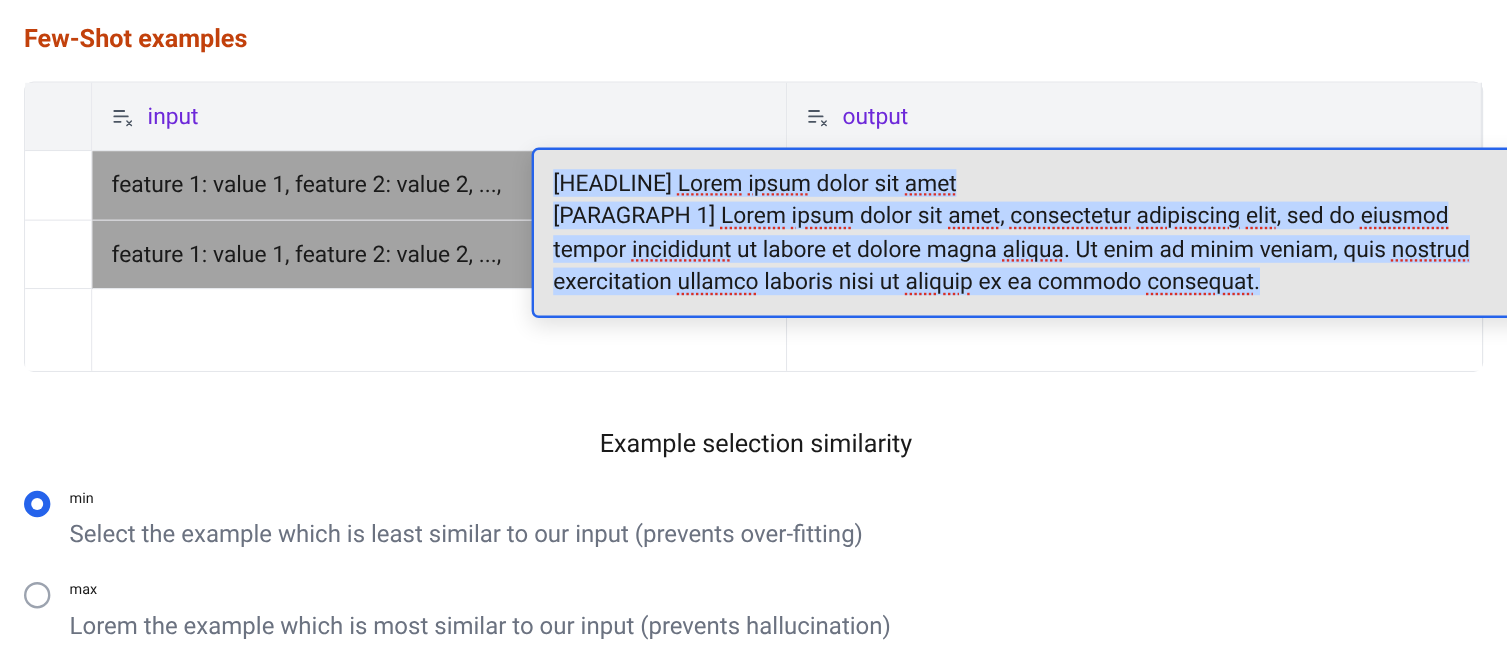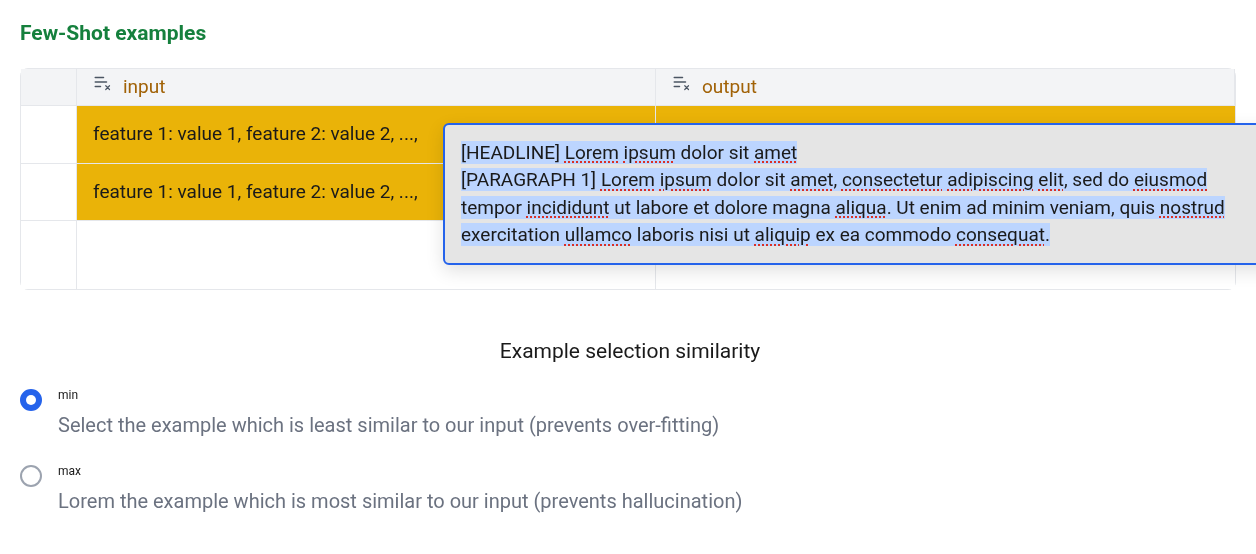--- a/index.html
+++ b/index.html
@@ -12,64 +12,64 @@
     font-size: 17px;
     line-height: 1.5;
   }
   .page {
     width: 1256px;
     padding: 10px 20px 30px 20px;
   }
   .section-title {
     font-size: 21px;
     font-weight: 700;
-    color: #15803d;
+    color: #c2410c;
     margin: 8px 0 18px 0;
   }
   .table-wrap {
     border: 1px solid #e5e7eb;
     border-radius: 8px;
     overflow: visible;
     position: relative;
     background: #fff;
   }
   .grid {
     display: grid;
     grid-template-columns: 56px 1fr 1fr;
     position: relative;
   }
   .hdr-cell {
     background: #f3f4f6;
     border-bottom: 1px solid #e5e7eb;
     border-right: 1px solid #e5e7eb;
-    padding: 4px 16px;
+    padding: 14px 16px;
     display: flex;
-    align-items: flex-start;
+    align-items: center;
     gap: 12px;
-    color: #a16207;
+    color: #6d28d9;
     font-size: 19px;
   }
   .hdr-cell:last-child { border-right: none; }
   .col-icon {
     display: inline-flex;
     width: 18px;
     height: 18px;
     color: #4b5563;
   }
   .col-icon svg { width: 18px; height: 18px; }
   .row-num {
     border-right: 1px solid #e5e7eb;
     border-bottom: 1px solid #e5e7eb;
     background: #fff;
   }
   .data-cell {
     border-right: 1px solid #e5e7eb;
     border-bottom: 1px solid #e5e7eb;
     padding: 14px 16px;
-    background: #eab308;
+    background: #a3a3a3;
     color: #1a1a1a;
     font-size: 19px;
     white-space: nowrap;
     overflow: hidden;
     text-overflow: ellipsis;
   }
   .data-cell.output-col { border-right: none; }
   .empty-row {
     height: 54px;
     background: #fff;

